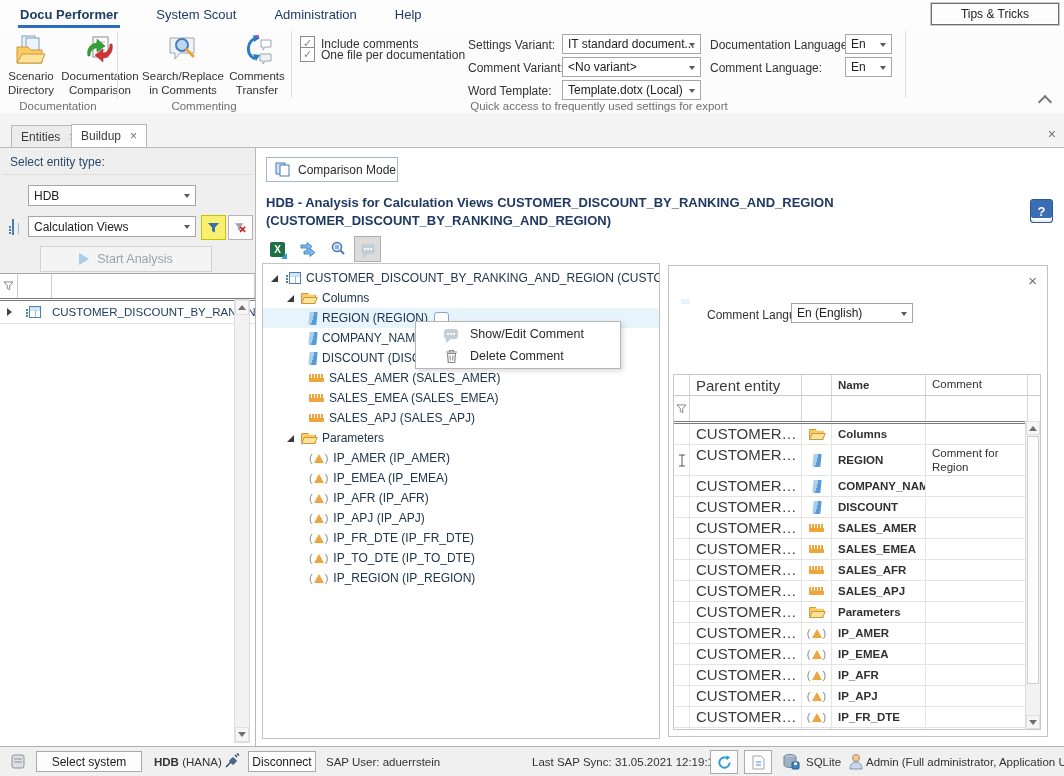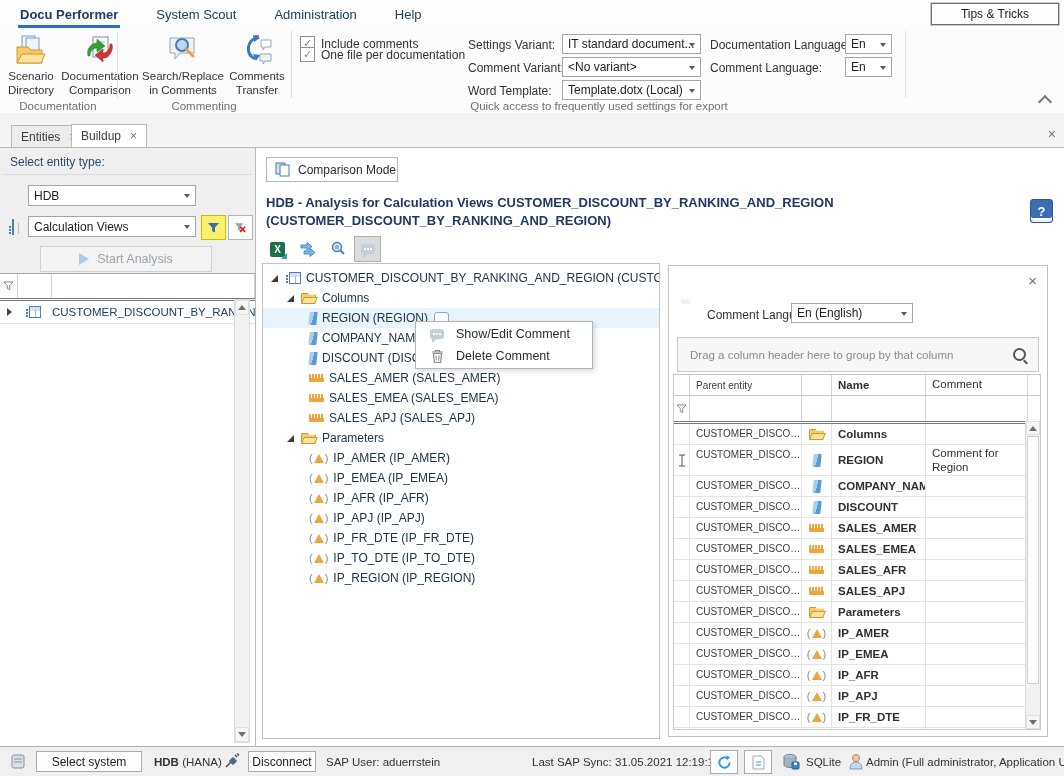--- a/index.html
+++ b/index.html
@@ -94,41 +94,41 @@
   .i-funnel{width:11px;height:10px;flex:none;}
   .i-mag{position:relative;width:7px;height:7px;border:2px solid #4a7ab5;border-radius:50%;flex:none;}
   .i-mag::after{content:'';position:absolute;right:-4px;bottom:-4px;width:5px;height:2px;background:#4a7ab5;transform:rotate(45deg);}
   .i-mag.dark{border-color:#555;}
   .i-mag.dark::after{background:#555;}
   .i-excel{position:relative;width:15px;height:15px;background:#1e7145;border-radius:2px;color:#fff;font-size:10px;font-weight:bold;display:flex;align-items:center;justify-content:center;flex:none;}
   .i-excel::after{content:'';position:absolute;right:-2px;bottom:-2px;width:0;height:0;border-left:6px solid transparent;border-bottom:6px solid #2e9bd6;}
   .i-help-stripe{position:absolute;left:2px;right:2px;bottom:2px;height:2px;background:#fff;}
 
   
-  .ctxmenu{position:absolute;left:159px;top:173px;width:172px;background:#fff;border:1px solid #b5b5b5;box-shadow:2px 2px 5px rgba(0,0,0,.15);z-index:20;padding:1px 2px;}
+  .ctxmenu{position:absolute;left:159px;top:173px;width:172px;background:#fff;border:1px solid #b5b5b5;box-shadow:2px 2px 5px rgba(0,0,0,.15);z-index:20;padding:1px 16px;}
   .citem{height:22px;display:flex;align-items:center;font-size:12.5px;color:#2b2b2b;}
   .citem .cico{width:38px;display:flex;align-items:center;justify-content:center;flex:none;}
 
   
   .cpanel{position:absolute;left:412px;top:117px;width:380px;height:472px;background:#fff;border:1px solid #c3c3c3;box-sizing:border-box;}
   .cp-title{position:absolute;left:11px;top:6px;font-size:16px;color:#7f7f7f;}
   .cp-close{position:absolute;right:10px;top:6px;font-size:15px;color:#6f6f6f;}
   .cp-lbl{position:absolute;left:38px;top:42px;font-size:12px;color:#333;}
   .groupbox{position:absolute;left:8px;top:71px;width:362px;height:35px;background:#f7f7f7;border:1px solid #c9c9c9;box-sizing:border-box;display:flex;align-items:center;padding:0 12px;}
   .gb-hint{font-size:11.5px;color:#8a8a8a;flex:1;}
   .cgrid{position:absolute;left:4px;top:108px;width:368px;height:356px;border:1px solid #c9c9c9;box-sizing:border-box;overflow:hidden;background:#fff;}
   .hrow{display:flex;height:20px;border-bottom:1px solid #c9c9c9;background:#fff;}
   .hcell{box-sizing:border-box;border-right:1px solid #d5d5d5;display:flex;align-items:center;padding-left:6px;font-size:12px;color:#333;}
   .frow{display:flex;height:25px;border-bottom:3px double #7a7a7a;background:#fff;}
   .fcell{box-sizing:border-box;border-right:1px solid #d5d5d5;}
   .grow{display:flex;height:20px;border-bottom:1px solid #e4e4e4;}
   .grow.tall{height:30px;}
   .gcell{box-sizing:border-box;border-right:1px solid #e4e4e4;display:flex;align-items:center;padding-left:6px;overflow:hidden;}
   .c-ind{width:16px;flex:none;padding-left:0!important;justify-content:center;}
-  .c-par{width:112px;flex:none;font-size:10px;color:#3b3b3b;white-space:nowrap;text-overflow:ellipsis;display:block;line-height:19px;}
+  .c-par{width:112px;flex:none;font-size:15px;color:#3b3b3b;white-space:nowrap;text-overflow:ellipsis;display:block;line-height:19px;}
   .c-ico{width:30px;flex:none;justify-content:center;padding-left:0!important;}
   .c-name{width:94px;flex:none;font-size:11.5px;font-weight:bold;color:#303030;white-space:nowrap;}
   .c-com{width:102px;flex:none;font-size:11.5px;color:#333;line-height:1.2;align-items:flex-start!important;padding-top:2px;}
   .cg-scroll{position:absolute;right:0;top:46px;bottom:0;width:14px;background:#f2f2f2;border-left:1px solid #dcdcdc;}
 
   
   .sbar{position:absolute;left:0;right:0;bottom:0;height:30px;background:#f0f0f0;border-top:1px solid #b0b0b0;box-sizing:border-box;font-size:11.5px;color:#333;}
   .sbtn{position:absolute;top:4px;height:21px;border:1px solid #ababab;background:#fdfdfd;display:flex;align-items:center;justify-content:center;font-size:12px;color:#222;box-sizing:border-box;}
   .stext{position:absolute;top:9px;white-space:nowrap;}
   .sico{position:absolute;top:6px;}
@@ -423,24 +423,20 @@
     </div>
 
     <div class="cpanel">
       <div class="cp-close"><span class="xglyph" style="font-size:15px;"></span></div>
       <span class="i-flop abs" style="left:9px;top:39px;"></span>
       <div class="cp-lbl">Comment Language</div>
       <div class="combo" style="left:122px;top:37px;width:122px;">
           <span>En (English)</span>
         </div>
 
-      <div class="groupbox">
-        <span class="gb-hint">Drag a column header here to group by that column</span>
-        <span class="i-mag dark" style="width:9px;height:9px;"></span>
-      </div>
 
       <div class="cgrid">
         <div class="hrow">
           <div class="hcell c-ind"></div>
           <div class="hcell c-par" style="display:flex;">Parent entity</div>
           <div class="hcell c-ico"></div>
           <div class="hcell c-name">Name</div>
           <div class="hcell c-com" style="align-items:center!important;padding-top:0;">Comment</div>
         </div>
         <div class="frow">

